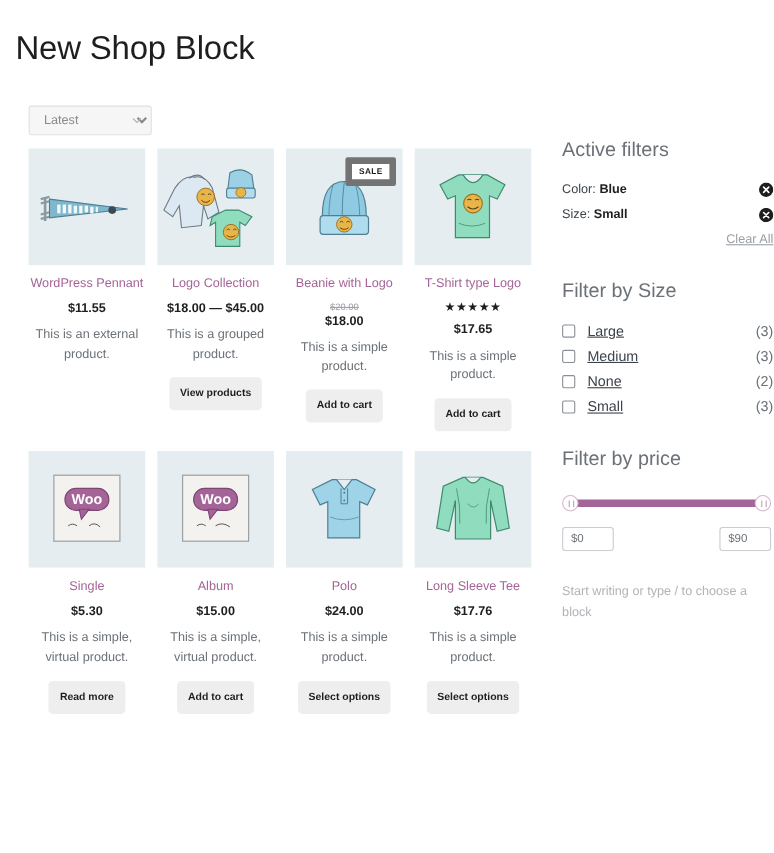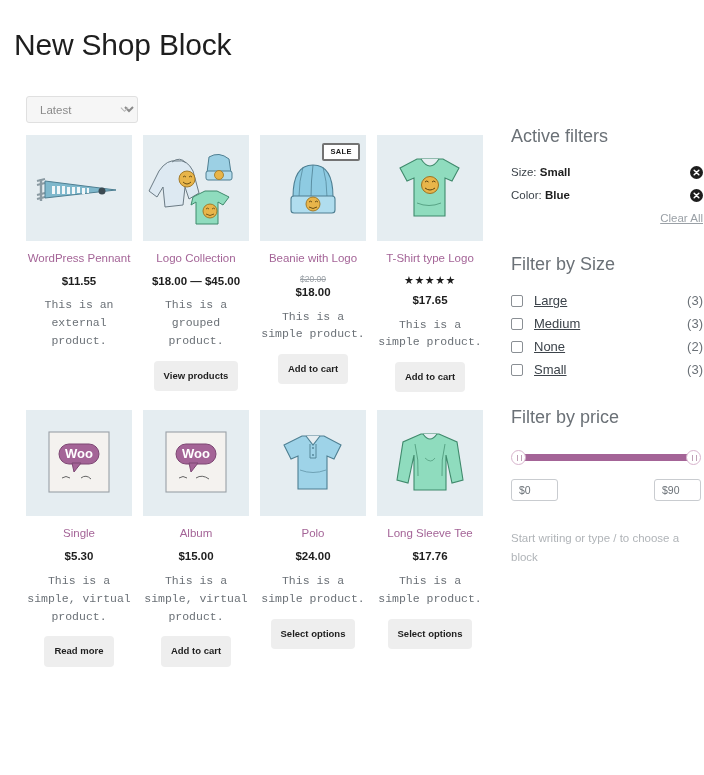--- a/index.html
+++ b/index.html
@@ -72,21 +72,21 @@
     background: #e5edf1;
     overflow: hidden;
     margin-bottom: 10px;
   }
   .thumb svg { display: block; width: 106px; height: 106px; }
 
   .sale-badge {
     position: absolute;
     top: 8px; right: 6px;
     background: #ffffff;
-    border: 2px solid #737373;
+    border: 6px solid #737373;
     border-radius: 2px;
     font-size: 7.5px;
     font-weight: 700;
     letter-spacing: 0.4px;
     color: #1e1e1e;
     padding: 3px 6px;
     line-height: 1;
   }
 
   .prod-title {
@@ -115,21 +115,20 @@
     letter-spacing: 0.5px;
     color: #1e1e1e;
     margin-bottom: 7px;
     line-height: 1.1;
   }
   .prod-desc {
     font-size: 11.5px;
     color: #6b7177;
     line-height: 1.55;
     margin-bottom: 11px;
-    font-family: Liberation Mono, monospace;
   }
   .prod-btn {
     display: inline-block;
     background: #eeeeee;
     border: none;
     border-radius: 4px;
     font-size: 9.5px;
     font-weight: 700;
     color: #1e1e1e;
     padding: 8px 10px;
@@ -441,44 +440,44 @@
       </div>
     </div>
   </div>
 
   <div class="filters-col">
 
     <h2 class="f-heading">Active filters</h2>
 
     <div class="active-row">
       <span>
+        <span>Color:</span>
+        <span class="val">Blue</span>
+      </span>
+      <span class="remove-icon">
+        <svg viewBox="0 0 14 14">
+            <circle cx="7" cy="7" r="7" fill="#1e1e1e"></circle>
+        <path d="M4.5 4.5 L9.5 9.5 M9.5 4.5 L4.5 9.5" stroke="#fff" stroke-width="1.6" stroke-linecap="round"></path>
+          </svg>
+      </span>
+    </div>
+
+    <div class="active-row">
+      <span>
         <span>Size:</span>
         <span class="val">Small</span>
       </span>
       <span class="remove-icon">
         <svg viewBox="0 0 14 14">
             <circle cx="7" cy="7" r="7" fill="#1e1e1e"></circle>
         <path d="M4.5 4.5 L9.5 9.5 M9.5 4.5 L4.5 9.5" stroke="#fff" stroke-width="1.6" stroke-linecap="round"></path>
           </svg>
       </span>
     </div>
 
-    <div class="active-row">
-      <span>
-        <span>Color:</span>
-        <span class="val">Blue</span>
-      </span>
-      <span class="remove-icon">
-        <svg viewBox="0 0 14 14">
-            <circle cx="7" cy="7" r="7" fill="#1e1e1e"></circle>
-        <path d="M4.5 4.5 L9.5 9.5 M9.5 4.5 L4.5 9.5" stroke="#fff" stroke-width="1.6" stroke-linecap="round"></path>
-          </svg>
-      </span>
-    </div>
-
     <div class="clear-all">Clear All</div>
 
     <h2 class="f-heading sp">Filter by Size</h2>
 
     <div class="size-row">
       <span class="cb"></span>
       <span class="size-label">Large</span>
       <span class="size-count">(3)</span>
     </div>
     <div class="size-row">

